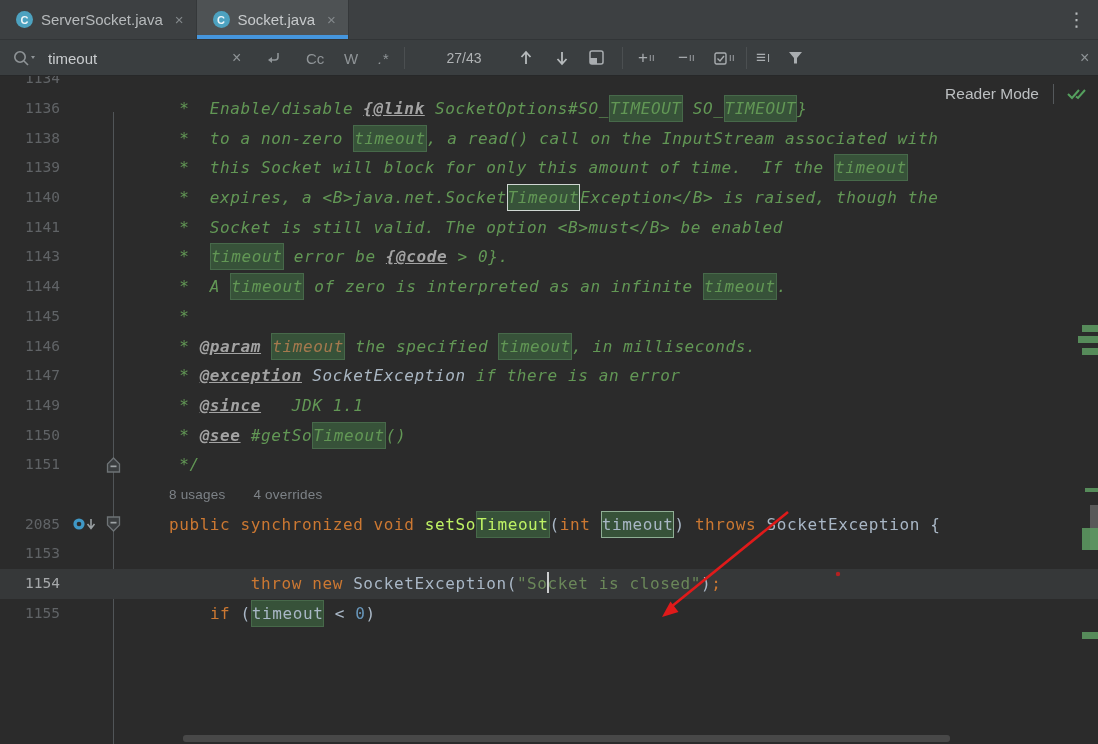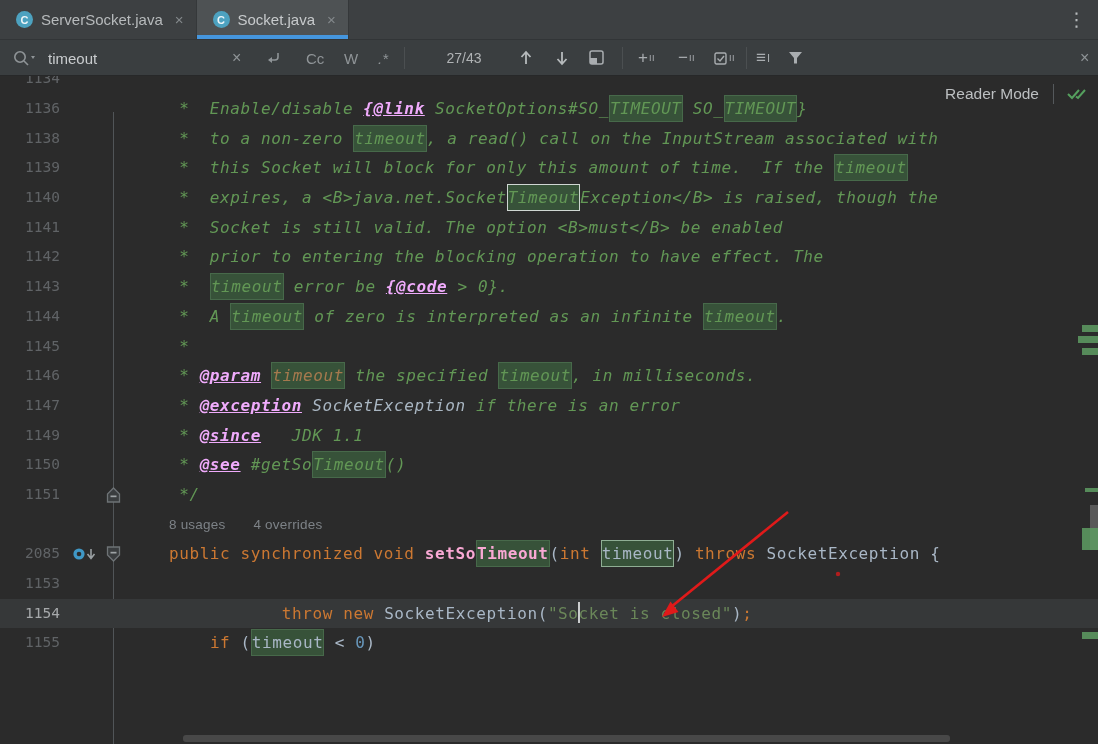--- a/index.html
+++ b/index.html
@@ -30,35 +30,35 @@
   .mainglyph{font-size:17px;color:#a9adb0;}
   .cnt{color:#b0b3b5;font-size:14px;}
 
   
   .editor{position:absolute;left:0;top:76px;width:1098px;height:668px;overflow:hidden;background:#2b2b2b;}
   .fold-line{position:absolute;left:113px;top:36px;bottom:0;width:1px;background:#515558;z-index:1;}
   .code{position:absolute;left:0;top:0;width:100%;z-index:2;}
   .code-line{position:relative;height:29.7px;line-height:29.7px;white-space:pre;
              font-family:"DejaVu Sans Mono",monospace;font-size:16px;letter-spacing:.6px;}
   .code-line:first-child{margin-top:-11.7px;}
-  .code-line.current{background:#363839;padding-left:31px;}
+  .code-line.current{background:#363839;}
   .lnum{position:absolute;left:0;top:0;width:60px;text-align:right;color:#606366;
         font-size:14.5px;letter-spacing:0;}
   .current .lnum{color:#a6a9ab;}
   .code-text{display:block;margin-left:128px;}
   .inlay-line .code-text{margin-left:169px;font-family:"Liberation Sans",sans-serif;
         font-size:13.5px;color:#7d8287;letter-spacing:.2px;}
   .inlay-line .code-text span{margin-right:28px;}
 
   .cm{color:#629755;font-style:italic;}
-  .tag{color:#f0abfc;font-style:italic;font-weight:bold;text-decoration:underline;margin-top:29px;}
+  .tag{color:#a3a3a3;font-style:italic;font-weight:bold;text-decoration:underline;margin-top:29px;}
   .tv{color:#a5794e;font-style:italic;}
   .wcm{color:#a9b6c2;font-style:italic;}
   .kw{color:#cc7832;}
-  .mth{color:#f9a8d4;font-weight:bold;}
+  .mth{color:#bef264;}
   .pl{color:#a9b7c6;}
   .str{color:#6a8759;}
   .num{color:#6897bb;}
   .sem{color:#cc7832;}
   .hl{background:#375239;box-shadow:inset 0 0 0 1px #47694a;padding:4px 1px;}
   .hl.cur{box-shadow:inset 0 0 0 1px #cfd6d2;}
   .hl.sel{box-shadow:inset 0 0 0 1px #8fae94;}
   .caret{display:inline-block;width:2px;height:21px;background:#cbcdce;vertical-align:-4px;margin:0 -1px;}
 
   .gicon{position:absolute;top:50%;transform:translateY(-50%);z-index:3;line-height:0;}
@@ -167,21 +167,20 @@
 
   <div class="editor">
     <div class="fold-line"></div>
     <div class="code">
         <div class="code-line"><span class="lnum">1134</span><span class="code-text"></span></div>
         <div class="code-line"><span class="lnum">1136</span><span class="code-text"><span class="cm">     *  Enable/disable </span><span class="tag">{@link</span><span class="cm"> </span><span class="cm">SocketOptions#SO_</span><span class="cm hl">TIMEOUT</span><span class="cm"> SO_</span><span class="cm hl">TIMEOUT</span><span class="cm">}</span></span></div>
         <div class="code-line"><span class="lnum">1138</span><span class="code-text"><span class="cm">     *  to a non-zero </span><span class="cm hl">timeout</span><span class="cm">, a read() call on the InputStream associated with</span></span></div>
         <div class="code-line"><span class="lnum">1139</span><span class="code-text"><span class="cm">     *  this Socket will block for only this amount of time.  If the </span><span class="cm hl">timeout</span></span></div>
         <div class="code-line"><span class="lnum">1140</span><span class="code-text"><span class="cm">     *  expires, a &lt;B&gt;java.net.Socket</span><span class="cm hl cur">Timeout</span><span class="cm">Exception&lt;/B&gt; is raised, though the</span></span></div>
         <div class="code-line"><span class="lnum">1141</span><span class="code-text"><span class="cm">     *  Socket is still valid. The option &lt;B&gt;must&lt;/B&gt; be enabled</span></span></div>
-        <div class="code-line"><span class="lnum">1142</span><span class="code-text"><span class="cm">     *  prior to entering the blocking operation to have effect. The</span></span></div>
         <div class="code-line"><span class="lnum">1143</span><span class="code-text"><span class="cm">     *  </span><span class="cm hl">timeout</span><span class="cm"> error be </span><span class="tag">{@code</span><span class="cm"> &gt; 0}.</span></span></div>
         <div class="code-line"><span class="lnum">1144</span><span class="code-text"><span class="cm">     *  A </span><span class="cm hl">timeout</span><span class="cm"> of zero is interpreted as an infinite </span><span class="cm hl">timeout</span><span class="cm">.</span></span></div>
         <div class="code-line"><span class="lnum">1145</span><span class="code-text"><span class="cm">     *</span></span></div>
         <div class="code-line"><span class="lnum">1146</span><span class="code-text"><span class="cm">     * </span><span class="tag">@param</span><span class="cm"> </span><span class="tv hl">timeout</span><span class="cm"> the specified </span><span class="cm hl">timeout</span><span class="cm">, in milliseconds.</span></span></div>
         <div class="code-line"><span class="lnum">1147</span><span class="code-text"><span class="cm">     * </span><span class="tag">@exception</span><span class="cm"> </span><span class="wcm">SocketException</span><span class="cm"> if there is an error</span></span></div>
         <div class="code-line"><span class="lnum">1149</span><span class="code-text"><span class="cm">     * </span><span class="tag">@since</span><span class="cm">   JDK 1.1</span></span></div>
         <div class="code-line"><span class="lnum">1150</span><span class="code-text"><span class="cm">     * </span><span class="tag">@see</span><span class="cm"> #getSo</span><span class="cm hl">Timeout</span><span class="cm">()</span></span></div>
         <div class="code-line"><span class="lnum">1151</span><span class="gicon gi-fold-up"><svg width="15" height="17" viewBox="0 0 15 17">
               <path d="M1.5 15.5 h12 v-8 l-6 -6 l-6 6 z" fill="#3a3d3f" stroke="#6e7376" stroke-width="1.3"></path>
               <rect x="4.5" y="9" width="6" height="1.7" fill="#9ea3a6"></rect>

